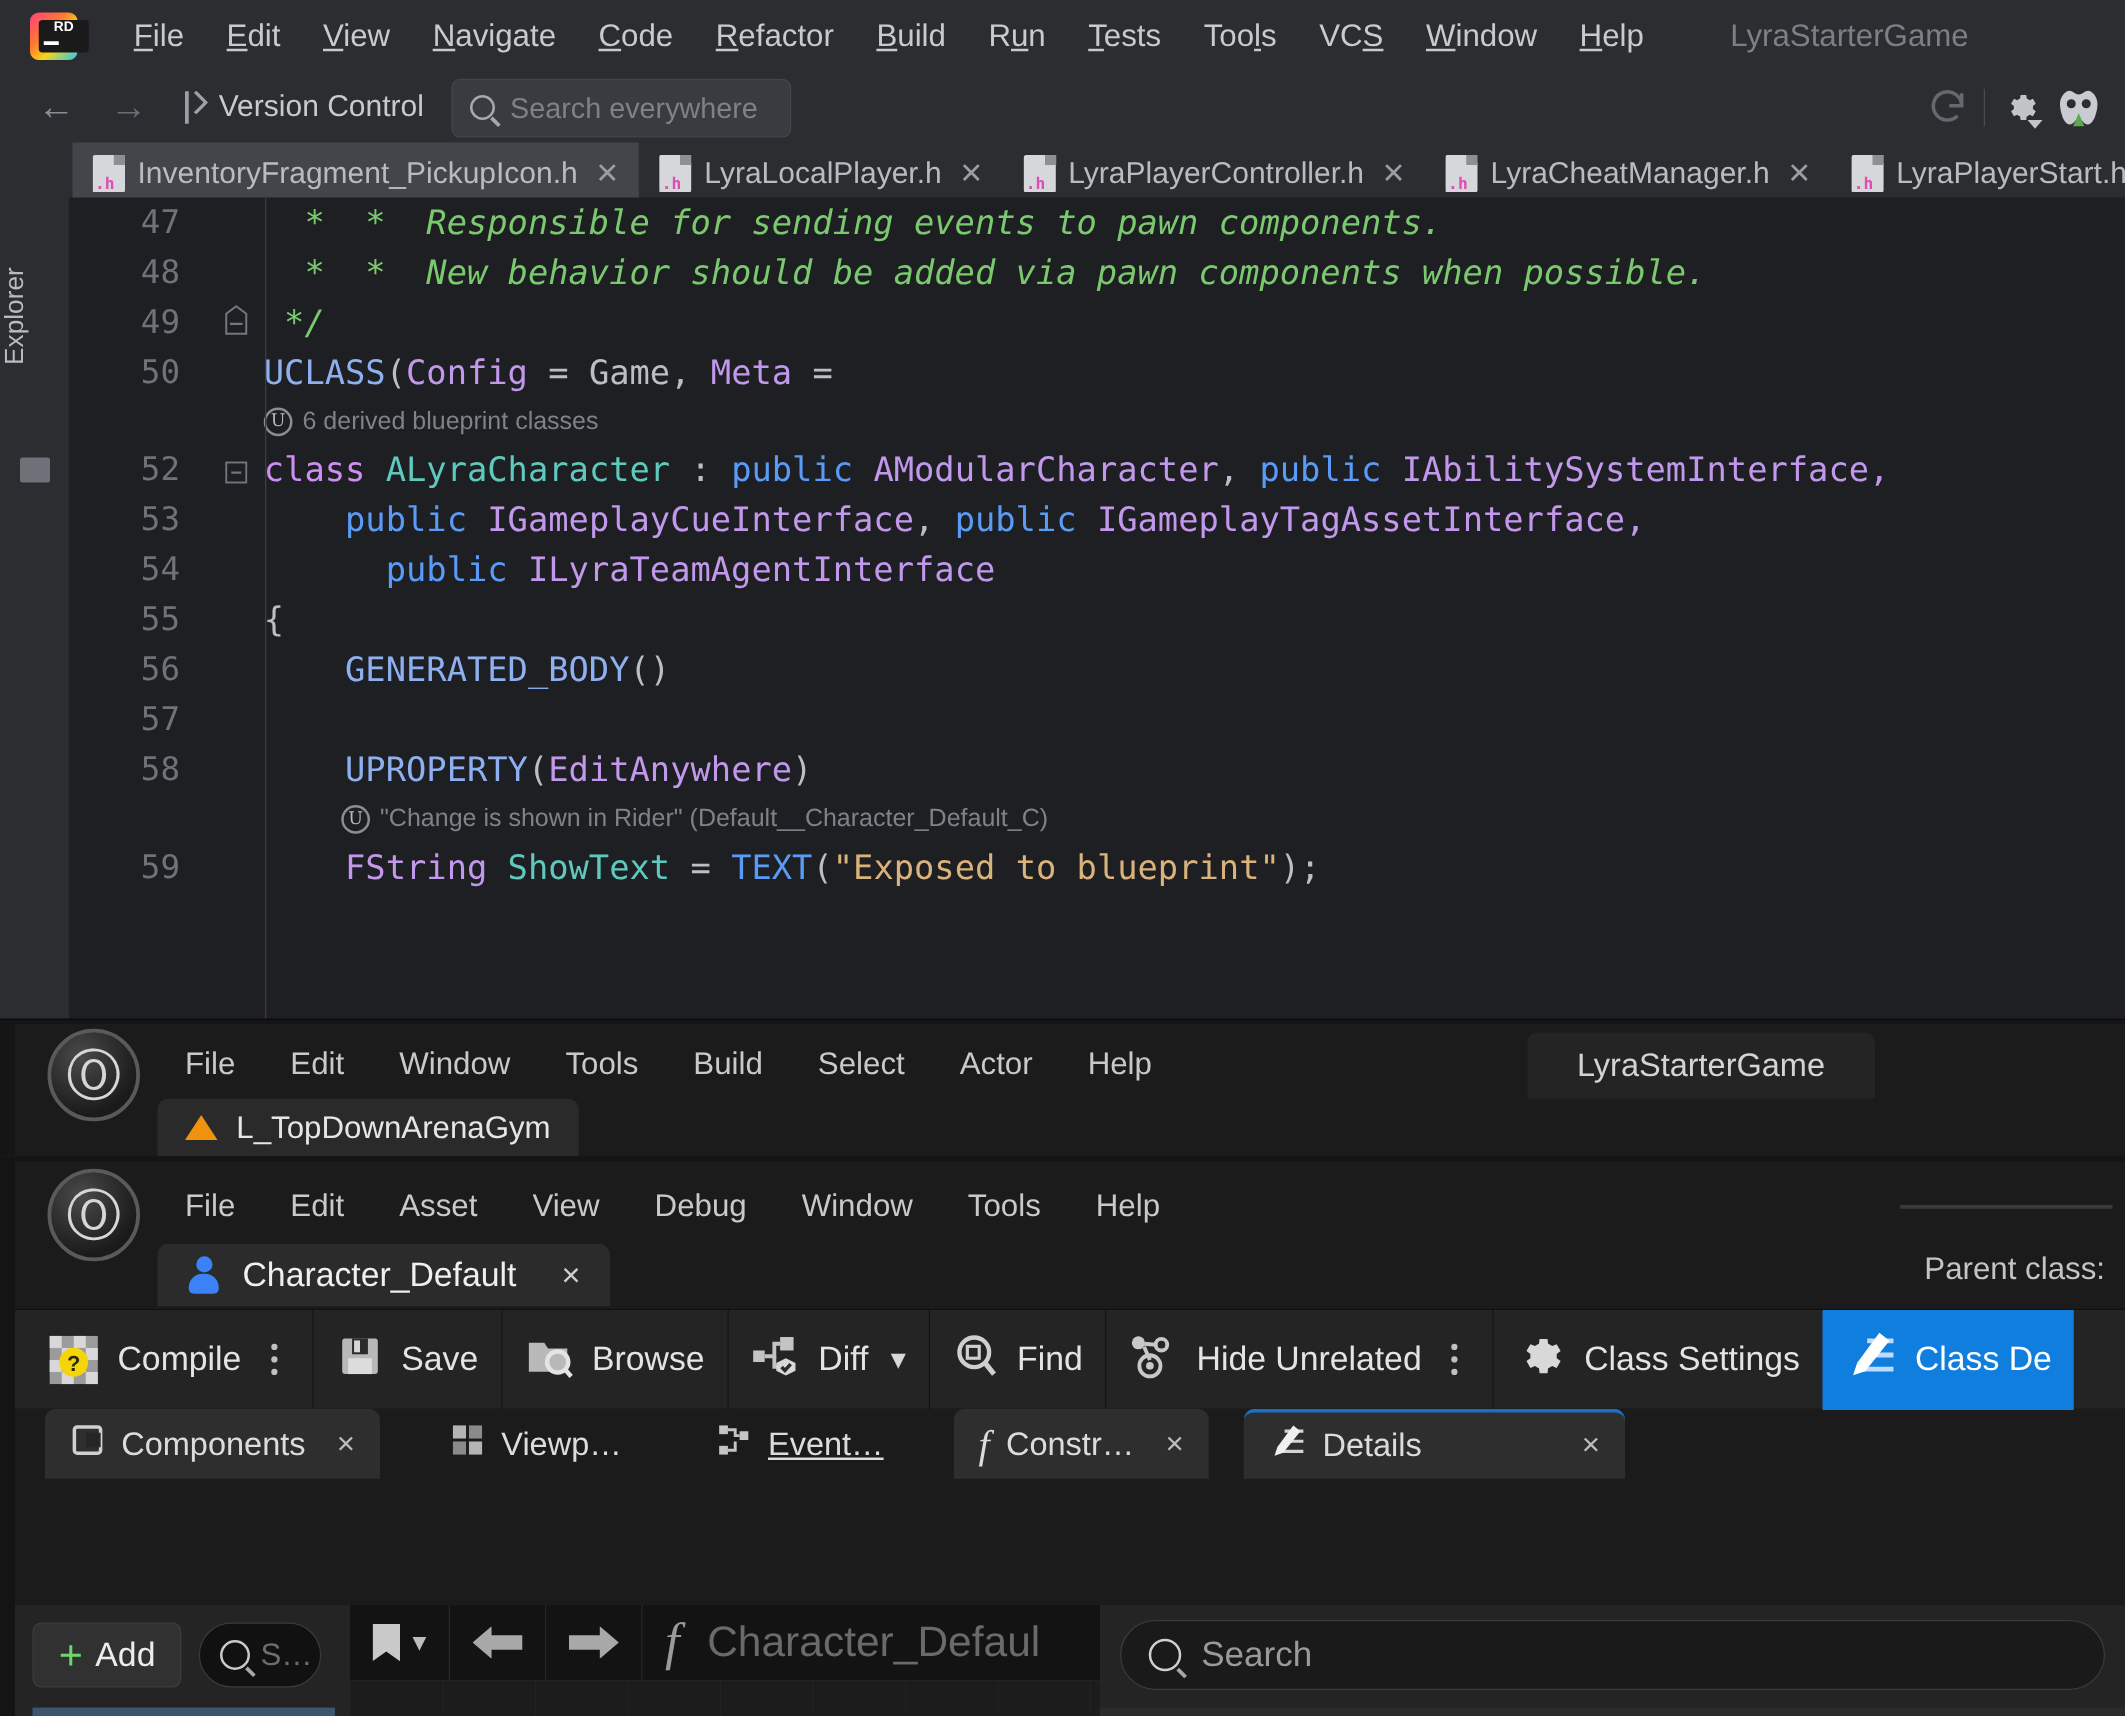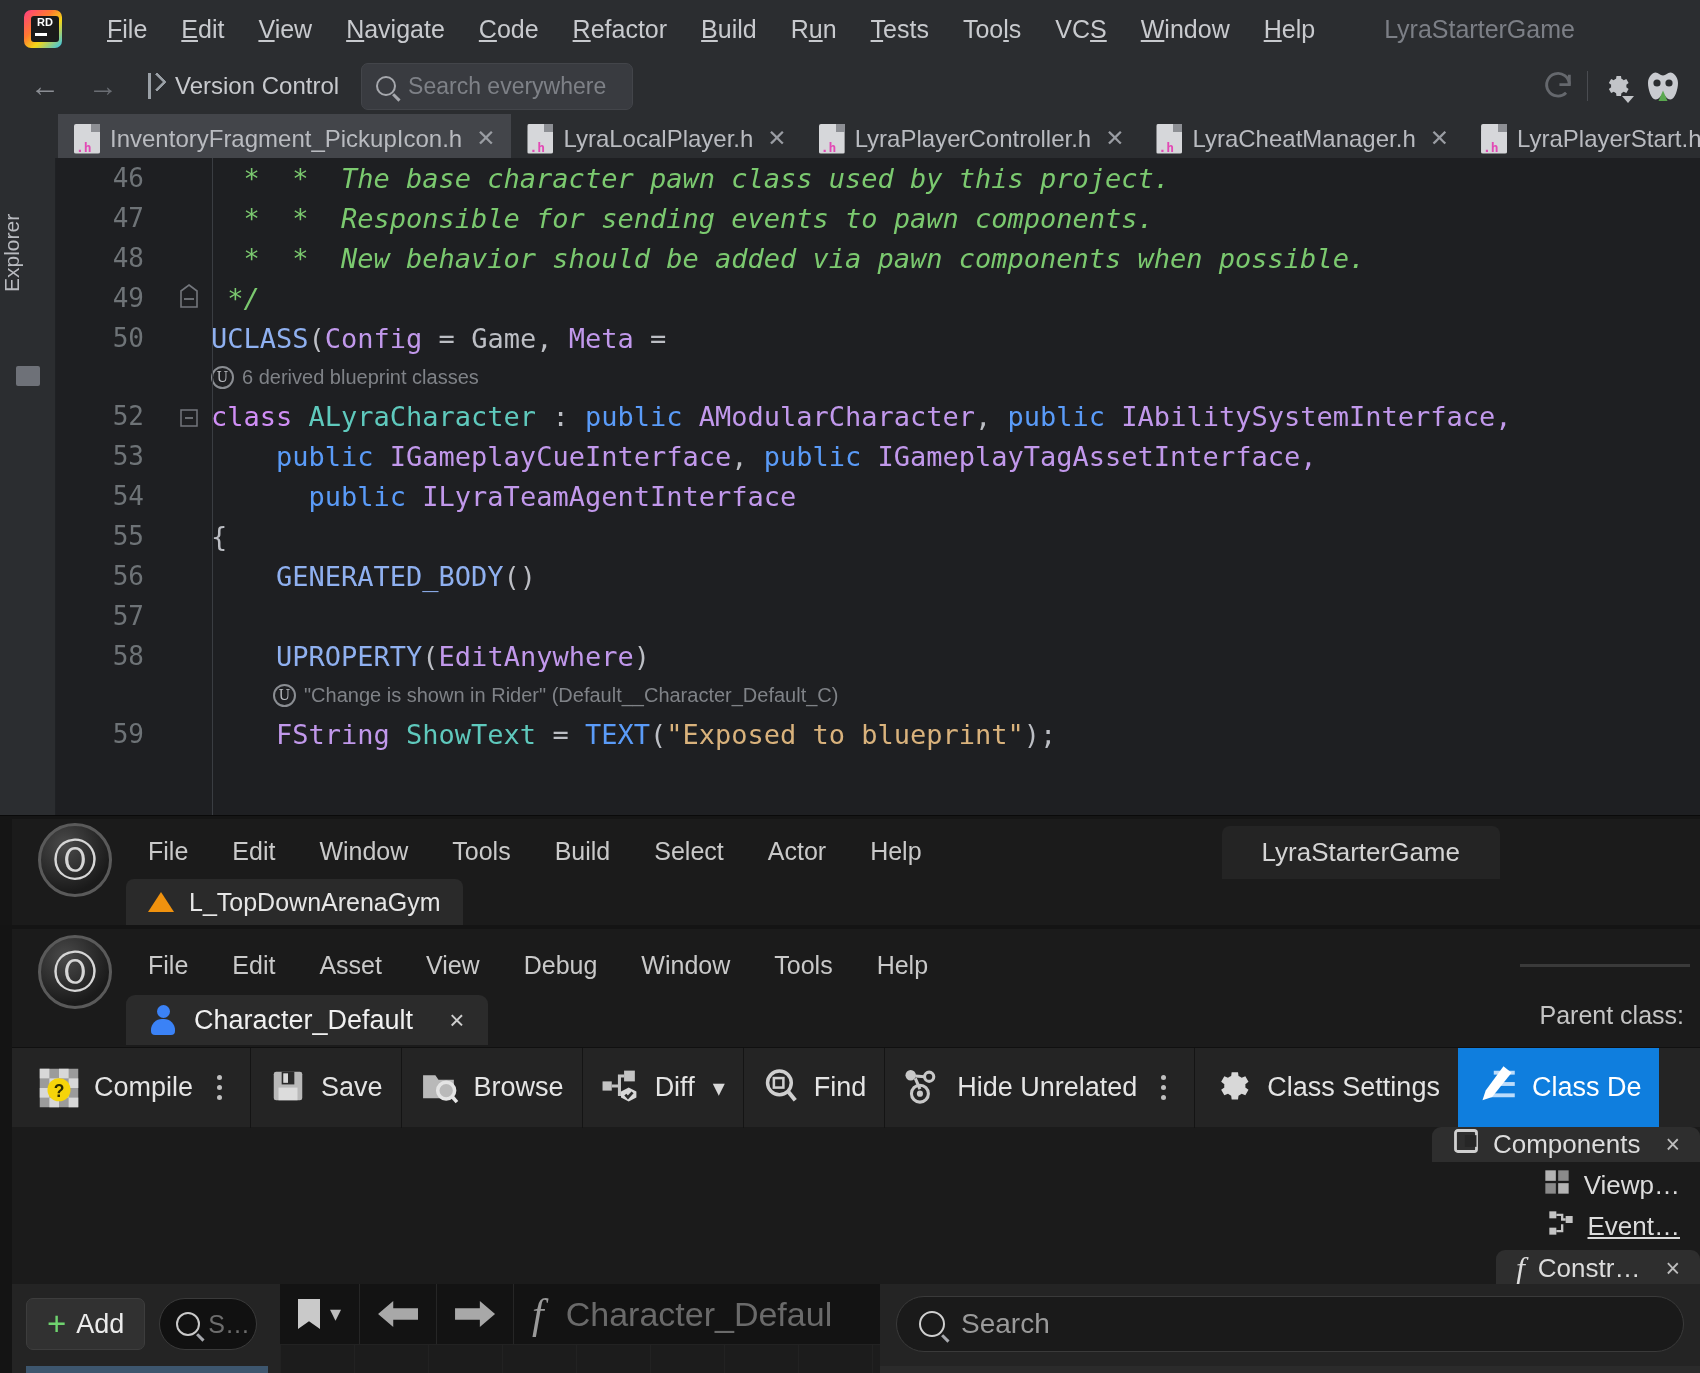--- a/index.html
+++ b/index.html
@@ -11,21 +11,21 @@
   }
   #root { position: relative; width: 1700px; height: 1373px; }
 
   
   .rider { position: absolute; left:0; top:0; width:1700px; height:815px; background:#2b2d30; }
 
   .rider-menubar { height:58px; display:flex; align-items:center; padding-left:24px; gap:0; }
   .rd-logo { width:38px; height:38px; position:relative; margin-right:28px; flex:none; }
   .rd-logo .sq { position:absolute; inset:0; border-radius:7px;
     background: linear-gradient(135deg,#ff3d81 0%,#ff7a2f 38%,#f5d617 62%,#2ec4f4 100%); }
-  .rd-logo .inner { position:absolute; left:7px; top:6px; width:28px; height:26px; background:#1a1a1a; border-radius:3px;
+  .rd-logo .inner { position:absolute; left:7px; top:6px; width:40px; height:26px; background:#1a1a1a; border-radius:3px;
      color:#fff; font-size:11px; font-weight:bold; text-align:center; line-height:13px; }
   .rd-logo .bar { position:absolute; left:11px; top:23px; width:12px; height:3px; background:#fff; }
 
   .menu-item { color:#c8cace; font-size:25px; padding:0 17px; cursor:default; white-space:nowrap; line-height:30px; }
   .menu-item .u { text-decoration: underline; }
   .proj-name { color:#7c7f86; font-size:25px; margin-left:52px; }
 
   .rider-toolbar { height:56px; display:flex; align-items:center; padding-left:30px; position:relative; }
   .nav-arrow { color:#8b8e94; font-size:30px; margin-right:28px; line-height:1; }
   .nav-arrow.dim { color:#6a6d73; }
@@ -110,21 +110,21 @@
   .bp-person .bd { position:absolute; left:1px; top:14px; width:24px; height:16px; border-radius:11px 11px 4px 4px; background:#3b82f6;}
   .parent-class { color:#c4c4c4; font-size:25px; }
 
   .bp-toolbar { height:80px; background:#242424; display:flex; align-items:center; border-top:1px solid #101010;}
   .tb-group { display:flex; align-items:center; height:80px; padding:0 18px; gap:14px; border-right:1px solid #141414;}
   .tb-label { color:#e4e4e4; font-size:27px; white-space:nowrap;}
   .kebab { display:flex; flex-direction:column; gap:5px; padding:0 10px;}
   .kebab i { width:5px; height:5px; background:#c0c0c0; border-radius:50%; display:block;}
   .btn-blue { background:#0f7ede; display:flex; align-items:center; gap:14px; padding:0 18px; height:80px; color:#fff; font-size:27px;}
 
-  .bp-tabs { height:66px; background:#1b1b1b; display:flex; align-items:flex-end; padding-left:24px; gap:6px;flex-direction:column;}
+  .bp-tabs { height:66px; background:#1b1b1b; display:flex; padding-left:24px; gap:6px;}
   .ptab { background:#262626; border-radius:9px 9px 0 0; height:56px; display:flex; align-items:center; gap:13px;
      padding:0 20px; color:#dcdcdc; font-size:26px; white-space:nowrap;}
   .ptab.sel { background:#2e2e2e; }
   .ptab.details { background:#2e2e2e; border-top:3px solid #1a6fc4; }
   .ptab .x { color:#bdbdbd; font-size:25px; margin-left:12px;}
 
   .bp-body { position:absolute; left:12px; top:359px; right:0; bottom:0; display:flex; }
   .comp-panel { width:268px; background:#242424; padding:14px 12px 0 14px; }
   .comp-toolrow { display:flex; gap:14px; align-items:center; }
   .add-btn { background:#313131; border:1px solid #3d3d3d; border-radius:7px; height:52px; display:flex;
@@ -268,25 +268,20 @@
     </div>
 
     <div class="editor-wrap">
       <div class="explorer-strip">
         <div class="vtext">Explorer</div>
         <div class="fold-ic"></div>
       </div>
       <div class="code-area">
         <div class="vline"></div>
 
-        <div class="code-line">
-          <div class="ln">46</div>
-          <div class="gutterfold"></div>
-          <div class="codetxt"><span class="c-com">&nbsp;&nbsp;*&nbsp;&nbsp;</span><span class="c-com">*  The base character pawn class used by this project.</span></div>
-        </div>
 
         <div class="code-line">
           <div class="ln">47</div>
           <div class="gutterfold"></div>
           <div class="codetxt"><span class="c-com">&nbsp;&nbsp;*&nbsp;&nbsp;</span><span class="c-com">*  Responsible for sending events to pawn components.</span></div>
         </div>
 
         <div class="code-line">
           <div class="ln">48</div>
           <div class="gutterfold"></div>

